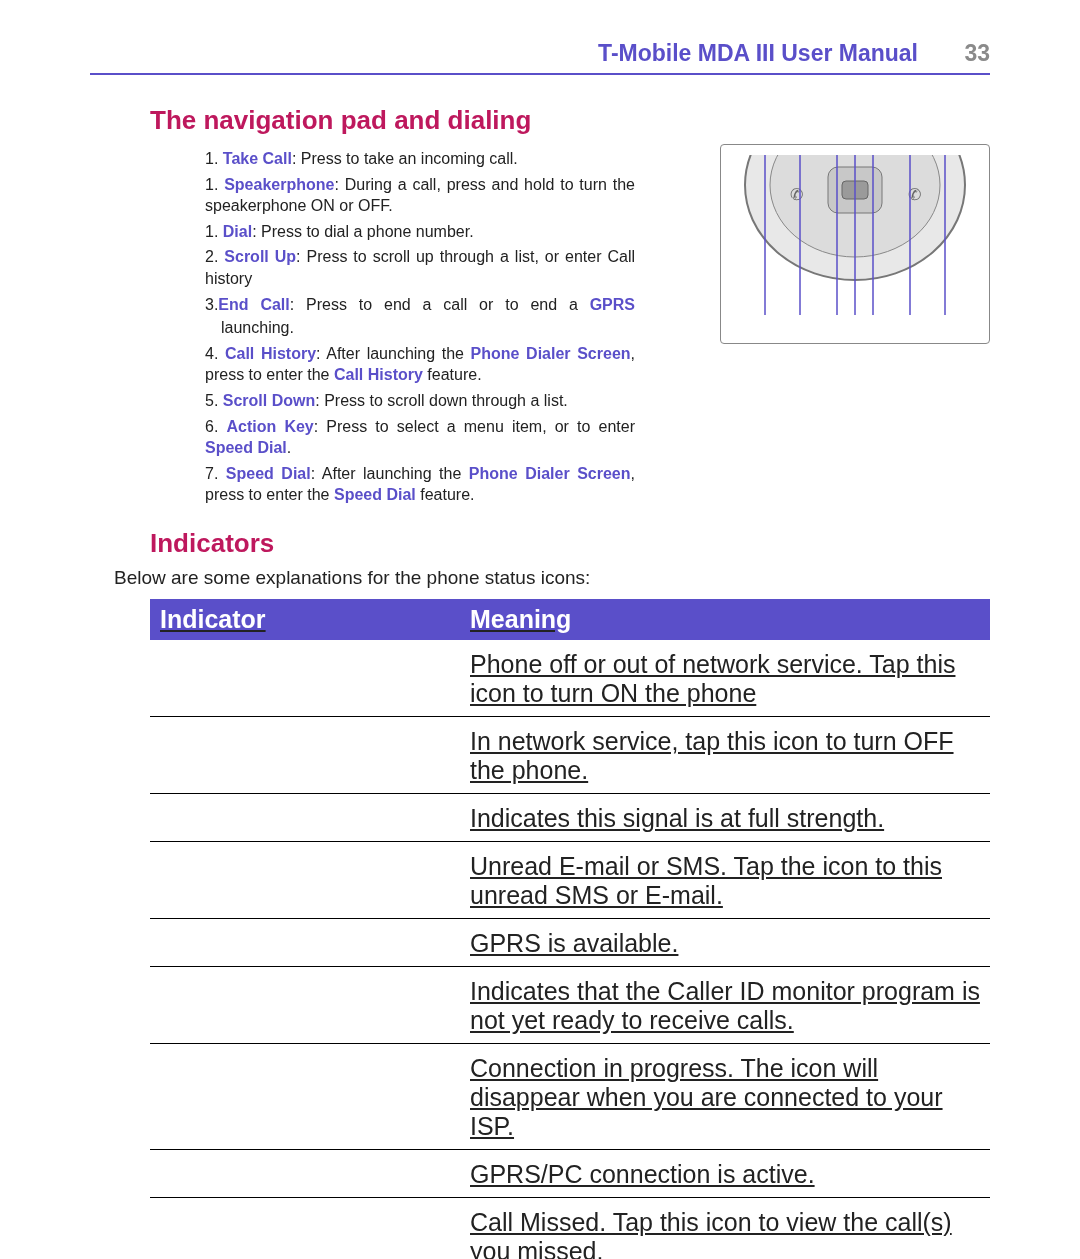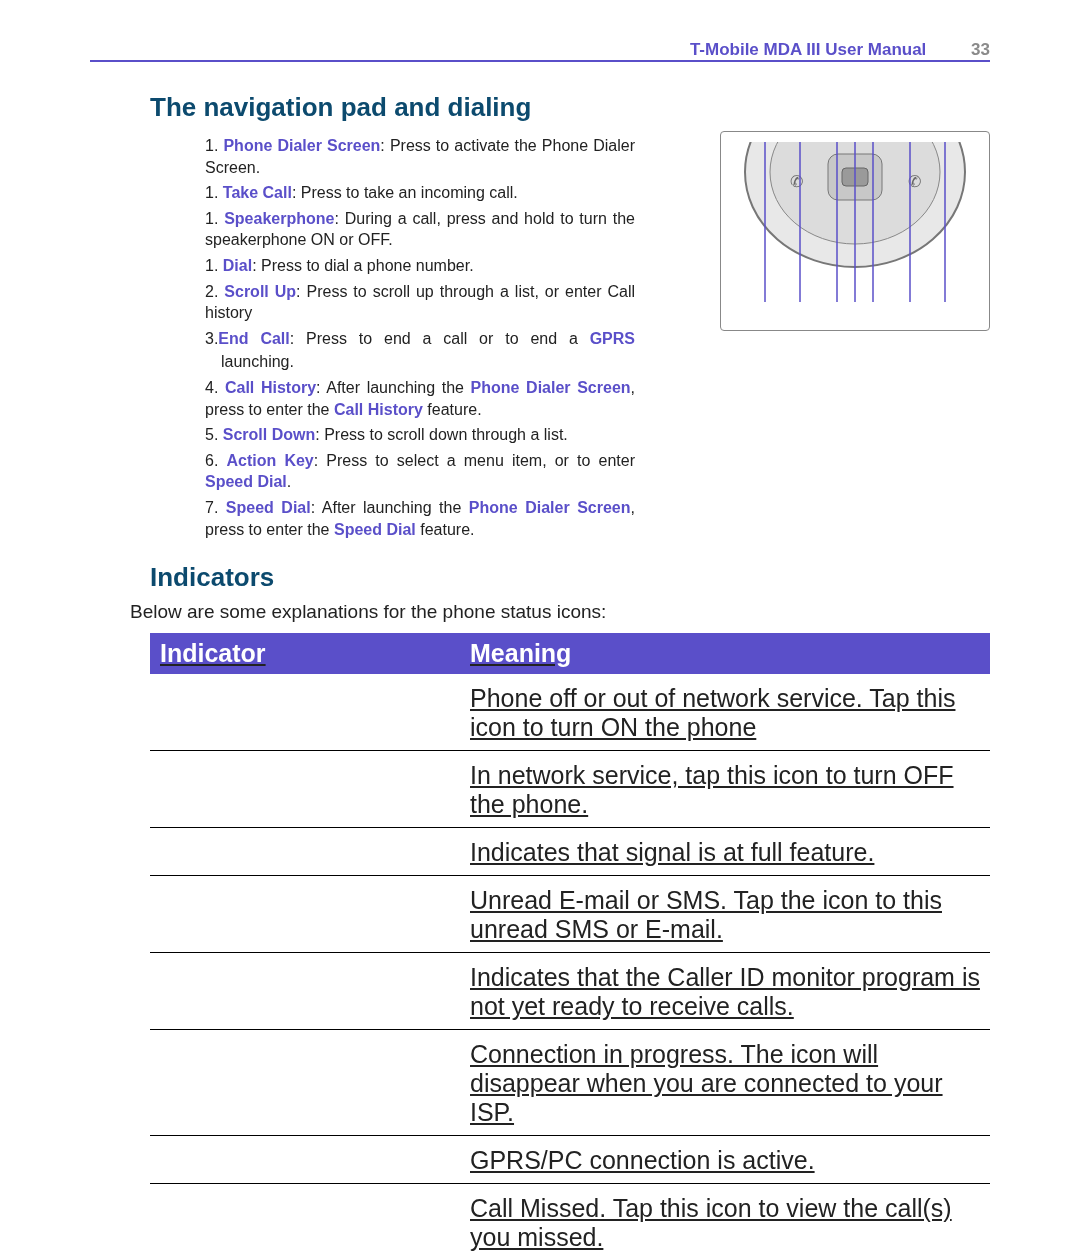--- a/index.html
+++ b/index.html
@@ -12,33 +12,34 @@
   }
   .page {
     width: 1080px;
     box-sizing: border-box;
     padding: 40px 90px 60px 90px;
   }
   .header {
     text-align: right;
     font-weight: bold;
     color: #5a4fc9;
-    font-size: 17px;
+    font-size: 23px;
+    padding-bottom: 6px;
   }
   .header .pagenum {
     color: #8a8a8a;
     margin-left: 40px;
   }
   .header-rule {
     border: none;
     border-top: 2px solid #5a4fc9;
     margin: 0 0 30px 0;
   }
   .section-title {
-    color: #0c4a6e;
+    color: #be185d;
     font-weight: bold;
     margin: 10px 0 8px 60px;
   }
   .h1 { font-size: 26px; }
   .nav-block {
     display: flex;
     align-items: flex-start;
     margin-left: 115px;
   }
   .nav-list {
@@ -65,21 +66,21 @@
     height: 200px;
     margin-left: 10px;
     border: 1px solid #888;
     border-radius: 4px;
     box-sizing: border-box;
     position: relative;
     padding-top: 10px;
   }
   .nav-diagram svg { display: block; margin: 0 auto; }
   .body-text {
-    margin: 6px 0 10px 40px;
+    margin: 6px 0 10px 24px;
     font-size: 19px;
   }
   .ind-table {
     margin-left: 60px;
     width: 840px;
     border-collapse: collapse;
     font-size: 25px;
     text-decoration: underline;
   }
   .ind-table thead th {
@@ -106,24 +107,20 @@
   <div class="header">
     <span>T-Mobile MDA III User Manual</span>
     <span class="pagenum">33</span>
   </div>
   <hr class="header-rule">
 
   <div class="section-title h1">The navigation pad and dialing</div>
 
   <div class="nav-block">
     <div class="nav-list">
-      <div class="nav-item">
-        <span class="num">1.</span>
-        <span class="label">Phone Dialer Screen</span><span>: Press to activate the Phone Dialer Screen.</span>
-      </div>
       <div class="nav-item">
         <span class="num">1.</span>
         <span class="label">Take Call</span><span>: Press to take an incoming call.</span>
       </div>
       <div class="nav-item">
         <span class="num">1.</span>
         <span class="label">Speakerphone</span><span>: During a call, press and hold to turn the speakerphone ON or OFF.</span>
       </div>
       <div class="nav-item">
         <span class="num">1.</span>
@@ -197,25 +194,29 @@
       <tr>
           <td class="icon"></td>
           <td>Phone off or out of network service. Tap this icon to turn ON the phone</td>
         </tr>
       <tr>
           <td class="icon"></td>
           <td>In network service, tap this icon to turn OFF the phone.</td>
         </tr>
       <tr>
           <td class="icon"></td>
-          <td>Indicates that signal is at full feature.</td>
+          <td>Indicates this signal is at full strength.</td>
         </tr>
       <tr>
           <td class="icon"></td>
           <td>Unread E-mail or SMS. Tap the icon to this unread SMS or E-mail.</td>
+        </tr>
+      <tr>
+          <td class="icon"></td>
+          <td>GPRS is available.</td>
         </tr>
       <tr>
           <td class="icon"></td>
           <td>Indicates that the Caller ID monitor program is not yet ready to receive calls.</td>
         </tr>
       <tr>
           <td class="icon"></td>
           <td>Connection in progress. The icon will disappear when you are connected to your ISP.</td>
         </tr>
       <tr>

